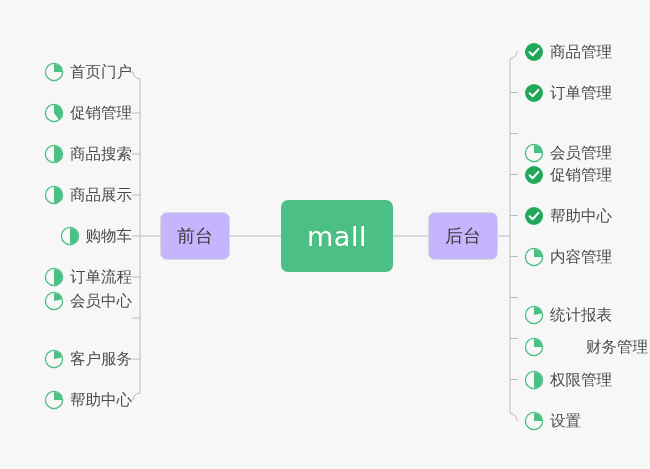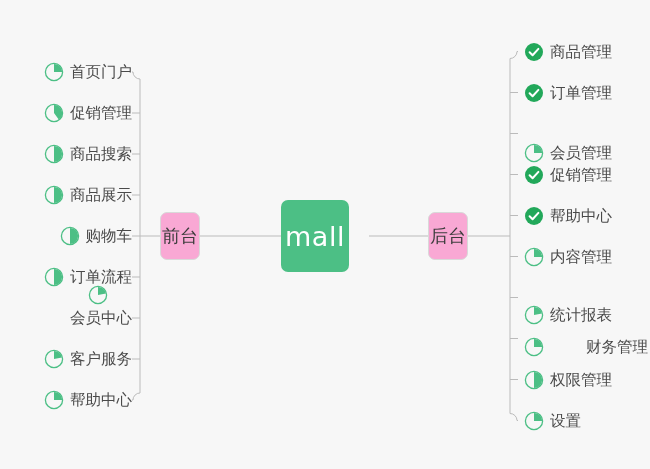--- a/index.html
+++ b/index.html
@@ -25,40 +25,40 @@
     width: 650px;
     height: 469px;
     pointer-events: none;
   }
 
   
   .root-node {
     position: absolute;
     left: 281px;
     top: 200px;
-    width: 68px;
+    width: 112px;
     height: 72px;
     border-radius: 7px;
     background: #4cbf85;
     color: #ffffff;
     display: flex;
     align-items: center;
     justify-content: center;
     font-size: 27px;
     letter-spacing: 0.5px;
     box-sizing: border-box;
   }
 
   
   .branch-node {
     position: absolute;
-    width: 40px;
+    width: 70px;
     height: 48px;
     border-radius: 7px;
-    background: #f9a8d4;
+    background: #c4b5fd;
     border: 1px solid #d9d9d9;
     color: #3c3c3c;
     display: flex;
     align-items: center;
     justify-content: center;
     font-size: 18px;
     box-sizing: border-box;
   }
   .branch-node.left  { left: 160px; top: 212px; }
   .branch-node.right { left: 428px; top: 212px; }
@@ -168,21 +168,21 @@
       </svg>
       <span class="leaf-label">购物车</span>
     </div>
     <div class="leaf left" style="top: 264px; align-items: center;">
       <svg class="leaf-icon" viewBox="0 0 20 20">
         <circle cx="10" cy="10" r="8.6" fill="none" stroke="#4cbf85" stroke-width="1.3"></circle>
         <path d="M10 10 L10 1.9000000000000004 A 8.1 8.1 0 0 1 10.00 18.10 Z" fill="#4cbf85"></path>
       </svg>
       <span class="leaf-label">订单流程</span>
     </div>
-    <div class="leaf left" style="top: 305px; flex-direction: column;">
+    <div class="leaf left" style="top: 288px;">
       <svg class="leaf-icon" viewBox="0 0 20 20">
         <circle cx="10" cy="10" r="8.6" fill="none" stroke="#4cbf85" stroke-width="1.3"></circle>
         <path d="M10 10 L10 1.9000000000000004 A 8.1 8.1 0 0 1 17.96 8.48 Z" fill="#4cbf85"></path>
       </svg>
       <span class="leaf-label">会员中心</span>
     </div>
     <div class="leaf left" style="top: 346px;">
       <svg class="leaf-icon" viewBox="0 0 20 20">
         <circle cx="10" cy="10" r="8.6" fill="none" stroke="#4cbf85" stroke-width="1.3"></circle>
         <path d="M10 10 L10 1.9000000000000004 A 8.1 8.1 0 0 1 17.96 8.48 Z" fill="#4cbf85"></path>

